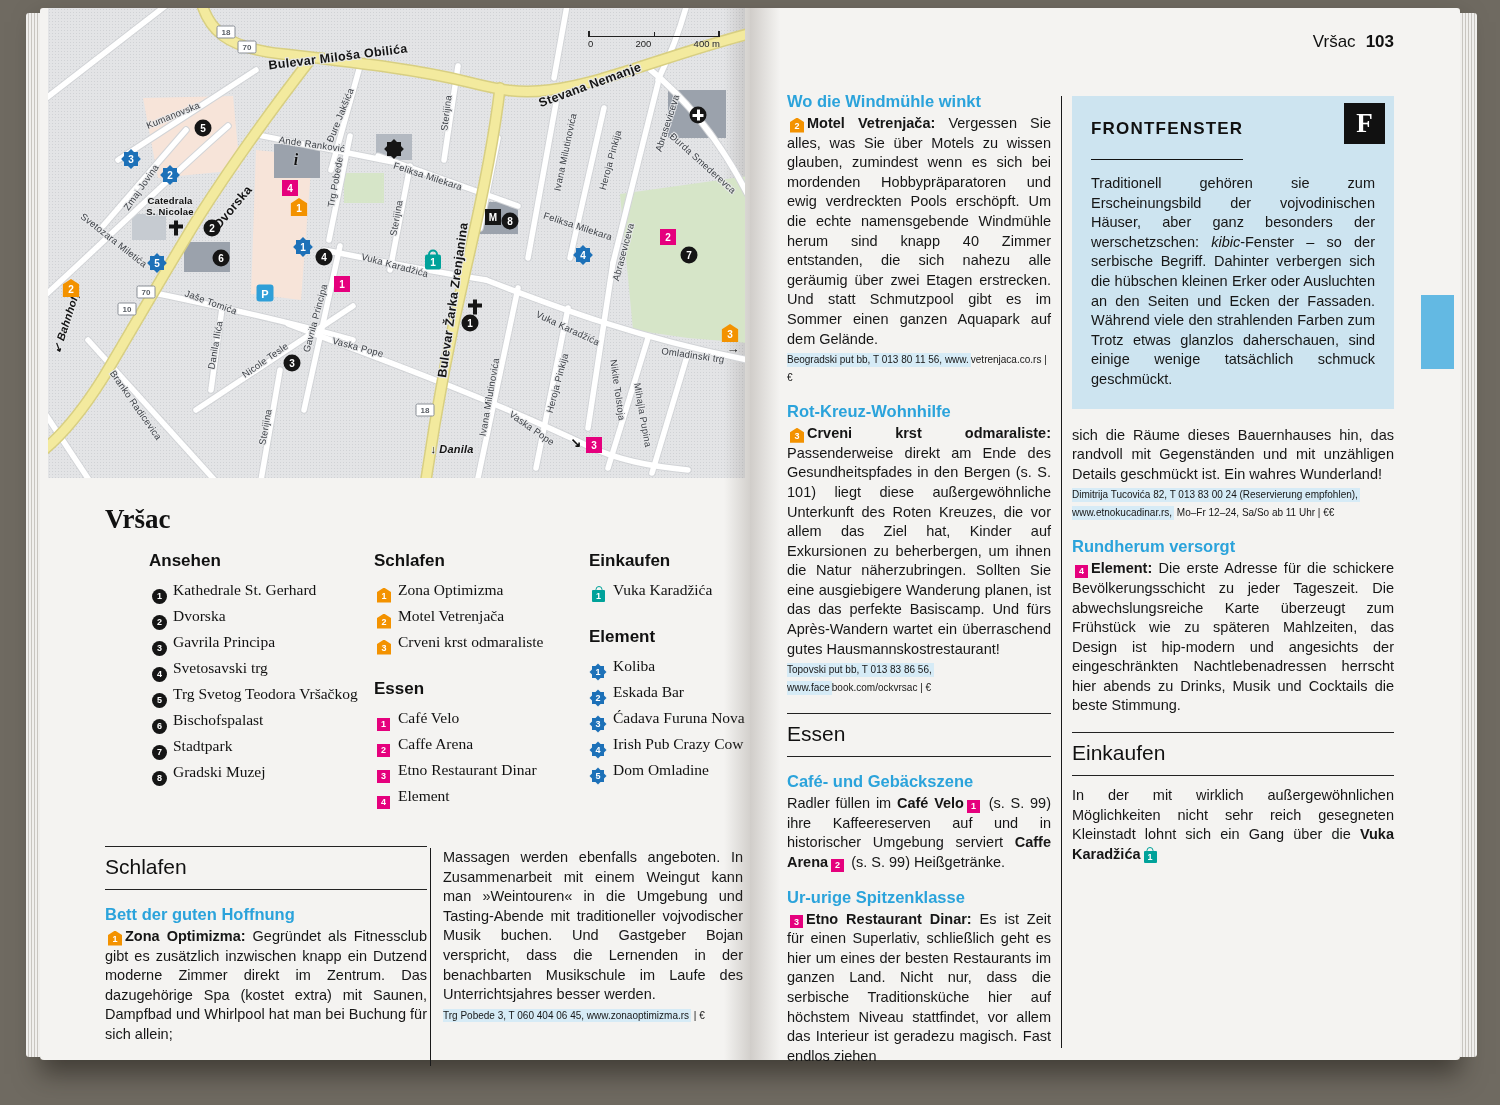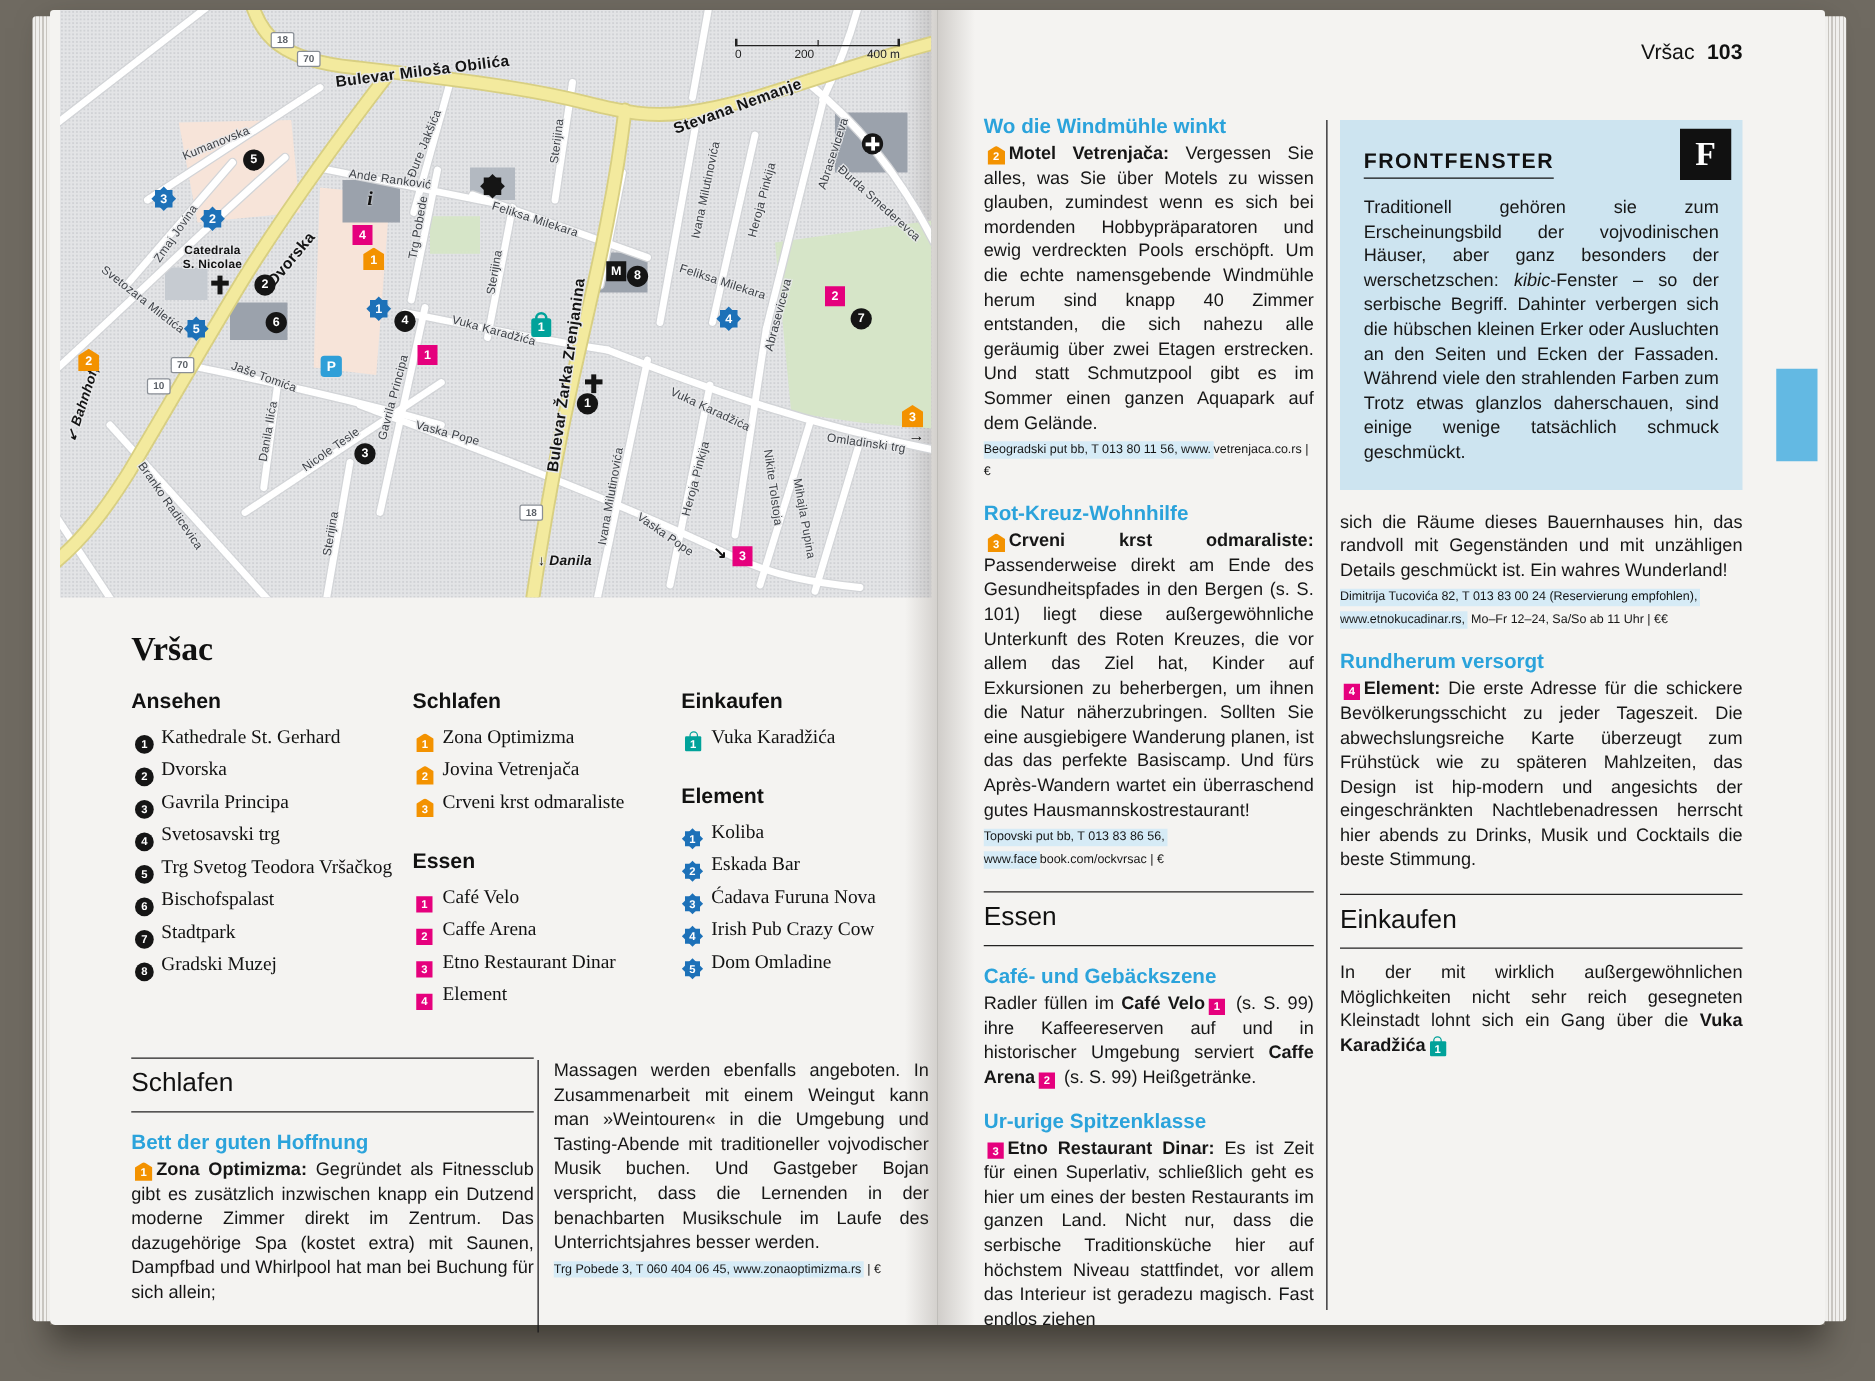--- a/index.html
+++ b/index.html
@@ -59,21 +59,21 @@
   .scalebar{position:absolute;z-index:2;left:540px;top:28px;width:132px;border-top:1.6px solid #222;}
   .scalebar::before,.scalebar::after{content:"";position:absolute;top:-6px;width:1.6px;height:6px;background:#222;}
   .scalebar::before{left:0}.scalebar::after{right:0}
   .scalebar .tick{position:absolute;top:-5px;left:50%;width:1.4px;height:5px;background:#222;}
   .scalebar .lbls{display:flex;justify-content:space-between;font-size:9.5px;color:#222;margin-top:1px;
     text-shadow:0 0 2px #e7e8ea;}
 
   
   .legend{position:absolute;left:65px;top:496px;width:630px;}
   .legend-title{font:bold 27px "Liberation Serif",serif;color:#111;margin-bottom:16px;}
-  .legend-cols{display:flex;}
+  .legend-cols{display:flex;margin-left:44px;}
   .legend-col{flex:0 0 auto;}
   #legend-col0{width:225px}#legend-col1{width:215px}#legend-col2{width:185px}
   .lg-group{margin-bottom:23px;}
   .lg-head{font-size:17px;font-weight:bold;color:#111;margin-bottom:7px;}
   .lg-item{display:flex;align-items:flex-start;font:15.5px "Liberation Serif",serif;color:#111;
     line-height:23px;}
   .lg-item .ibwrap{flex:0 0 24px;padding-top:3px;}
   
   .ib{display:inline-flex;align-items:center;justify-content:center;position:relative;
     vertical-align:-1px;margin:0 3px;font:bold 9px "Liberation Sans",sans-serif;color:#fff;}
@@ -96,21 +96,21 @@
   .para{font-size:14.5px;line-height:19.6px;color:#161616;text-align:justify;margin:0;}
   .contact{font-size:10px;line-height:18px;color:#161616;margin:2px 0 0;}
   .seg-hl{background:#d6ebf6;box-decoration-break:clone;-webkit-box-decoration-break:clone;
     padding:1px 2px 1.5px 0;}
   .seg-b{font-weight:bold;}
   .seg-i{font-style:italic;}
   .vrule{position:absolute;width:1px;background:#19191a;}
   
   .infobox{background:#cde4f0;padding:17px 19px 19px;position:relative;}
   .infobox .title{display:inline-block;font-size:17px;font-weight:bold;letter-spacing:1.2px;color:#111;
-    border-bottom:1.6px solid #111;padding-bottom:3px;margin:6px 0 14px;}
+    border-bottom:1.6px solid #111;padding-bottom:20px;margin:6px 0 14px;}
   .fbadge{position:absolute;top:7px;right:9px;width:41px;height:41px;background:#111;color:#fff;
     display:flex;align-items:center;justify-content:center;font:bold 27px "Liberation Serif",serif;}
   .pagehead{position:absolute;top:24px;left:420px;width:224px;text-align:right;font-size:17px;color:#111;}
   .pagehead b{margin-left:10px;}
   .bluetab{position:absolute;left:671px;top:287px;width:33px;height:74px;background:#63b9e3;z-index:6;}
 </style>
 </head>
 <body>
 
 <div class="book">
@@ -414,21 +414,21 @@
               <div class="lg-item">
                 <span class="ibwrap"><span class="ib badge-sleep">
                     <span class="n">1</span>
                   </span></span>
                 <span>Zona Optimizma</span>
               </div>
               <div class="lg-item">
                 <span class="ibwrap"><span class="ib badge-sleep">
                     <span class="n">2</span>
                   </span></span>
-                <span>Jovina Vetrenjača</span>
+                <span>Motel Vetrenjača</span>
               </div>
               <div class="lg-item">
                 <span class="ibwrap"><span class="ib badge-sleep">
                     <span class="n">3</span>
                   </span></span>
                 <span>Crveni krst odmaraliste</span>
               </div>
             </div>
             <div class="lg-group">
               <div class="lg-head">Essen</div>

